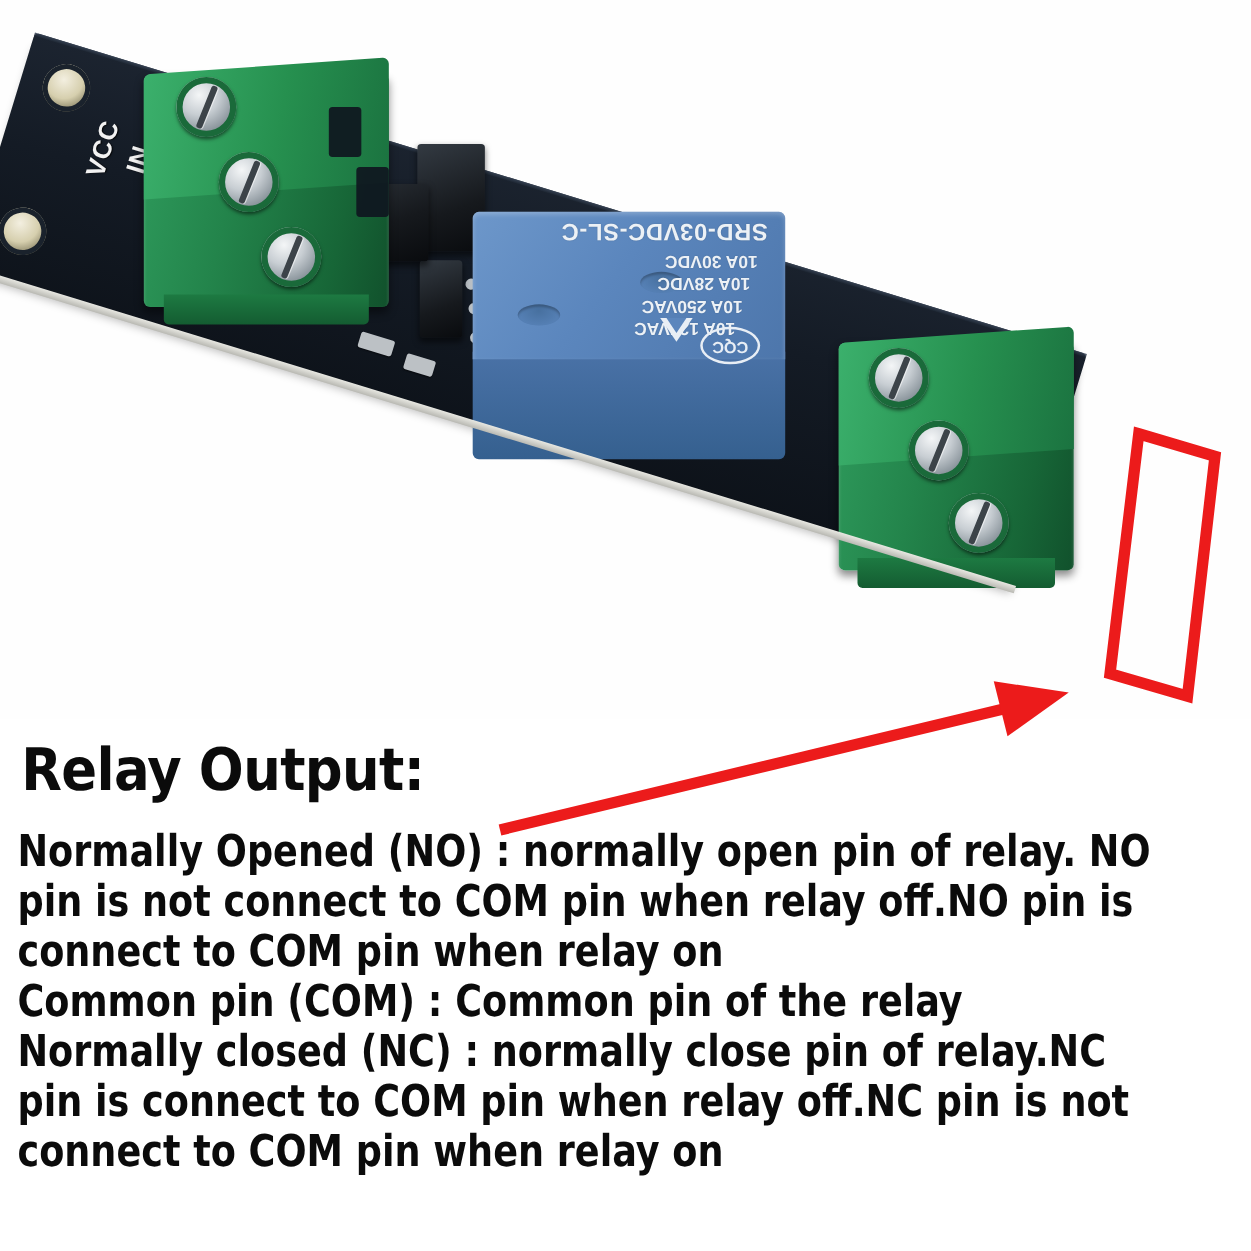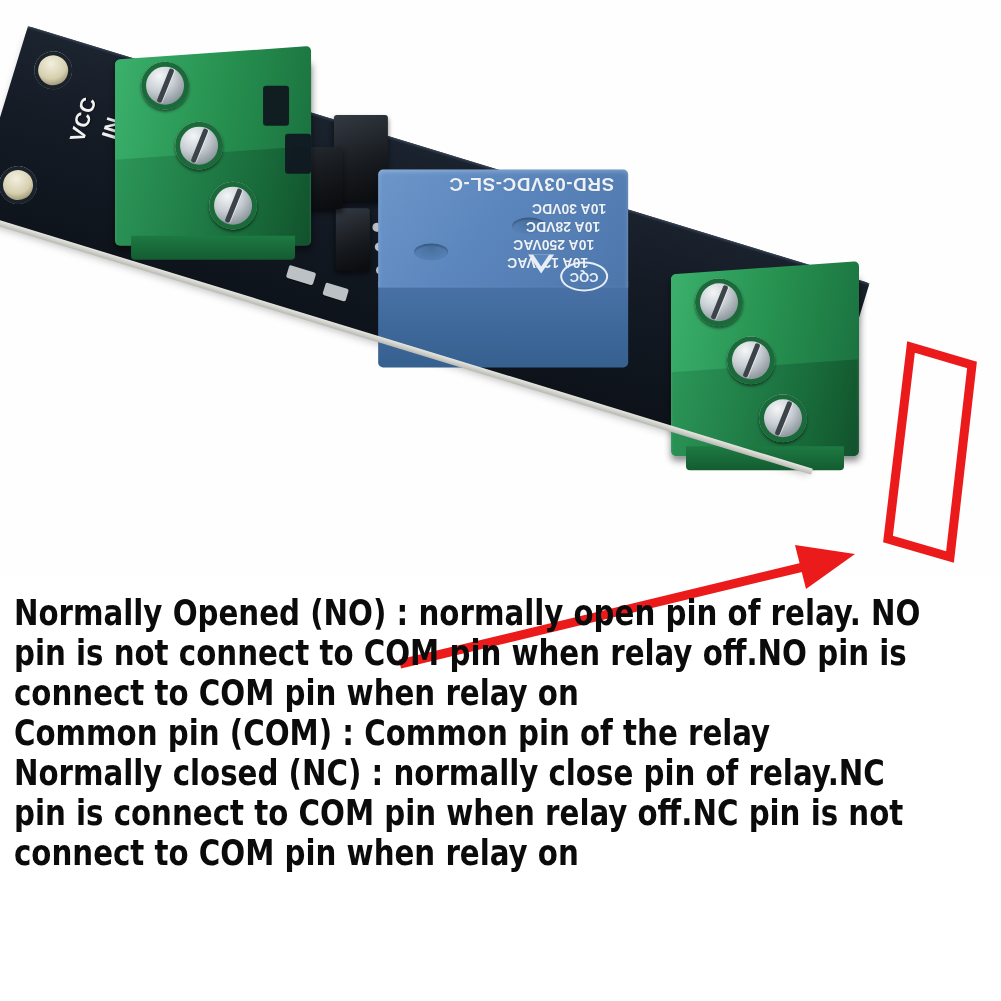--- a/index.html
+++ b/index.html
@@ -290,18 +290,19 @@
 
 <svg id="annot" viewBox="0 0 1001 1001">
 
   <polygon points="911,347 972,365 950,557 888,539" fill="none" stroke="#ec1b1b" stroke-width="9" stroke-linejoin="miter"></polygon>
 
   <line x1="400" y1="664" x2="820" y2="563" stroke="#ec1b1b" stroke-width="9" stroke-linecap="butt"></line>
   <polygon points="855,554 795,545 806,589" fill="#ec1b1b"></polygon>
 </svg>
 
 <div id="caption">
+  <h1 id="title">Relay Output:</h1>
   <div id="body-text">
     <p>Normally Opened (NO) : normally open pin of relay. NO pin is not connect to COM pin when relay off.NO pin is connect to COM pin when relay on</p>
     <p>Common pin (COM) : Common pin of the relay</p>
     <p>Normally closed (NC) : normally close pin of relay.NC pin is connect to COM pin when relay off.NC pin is not connect to COM pin when relay on</p>
   </div>
 </div>
 
 </body></html>

